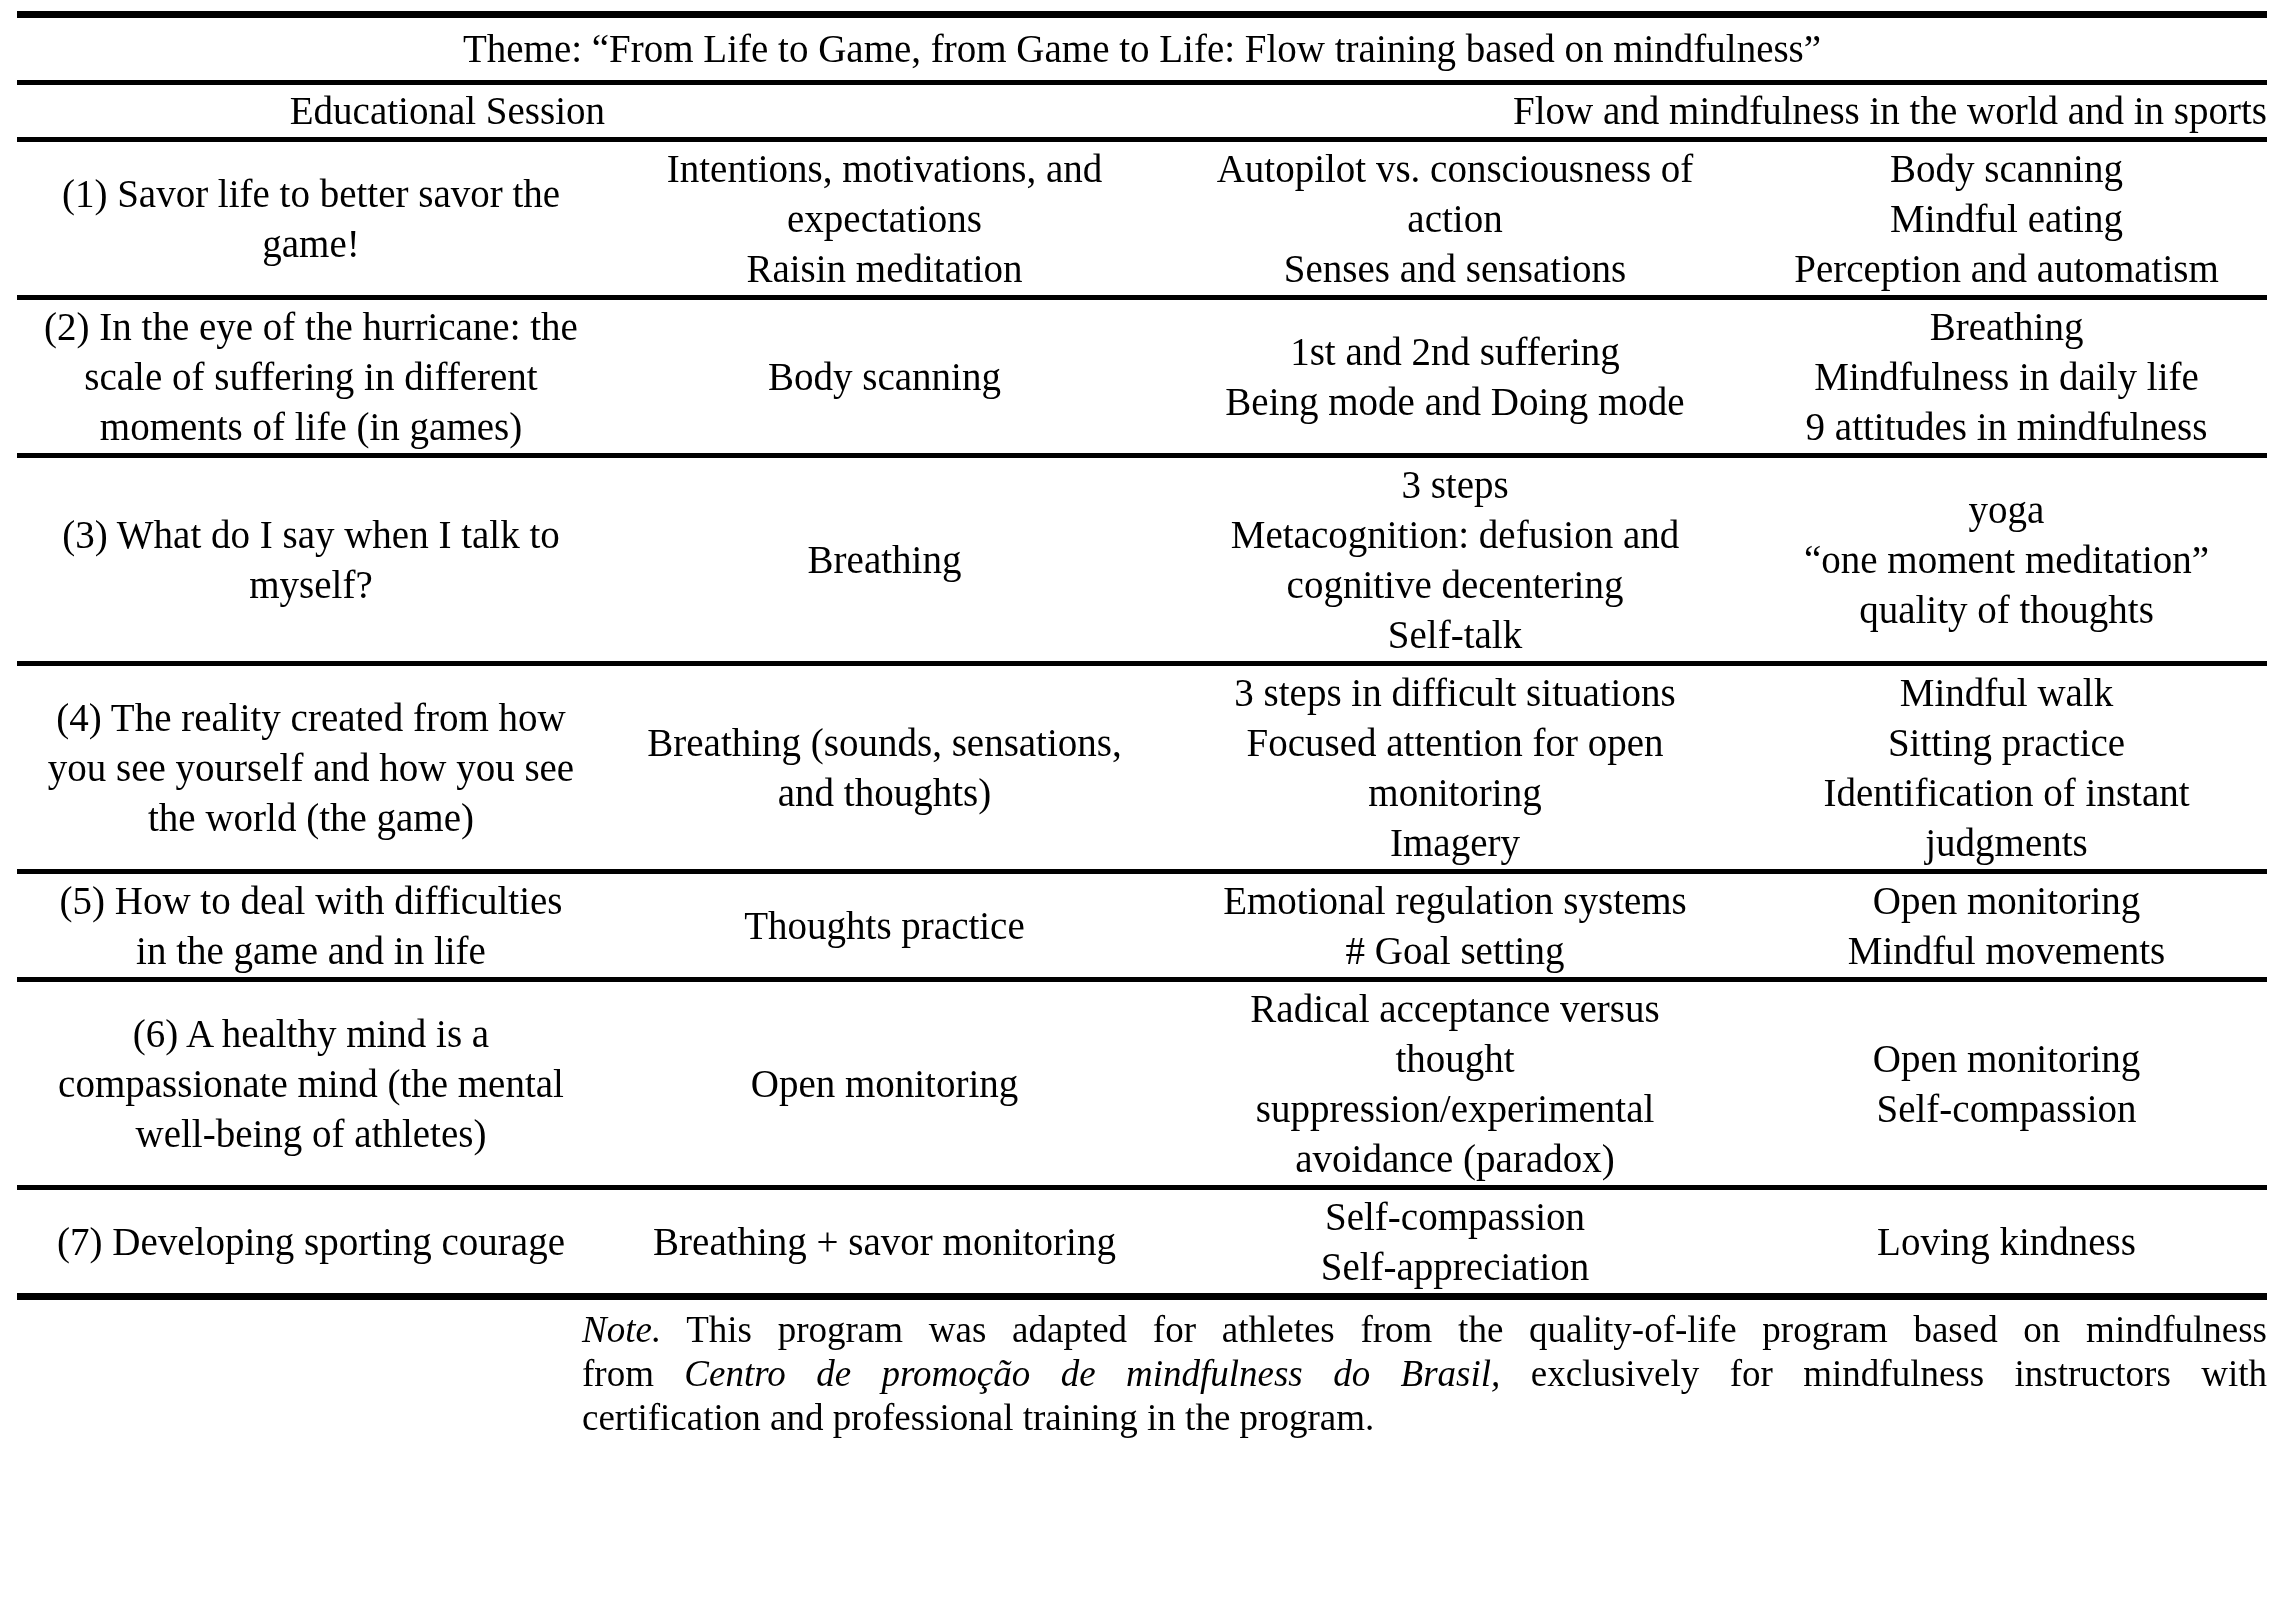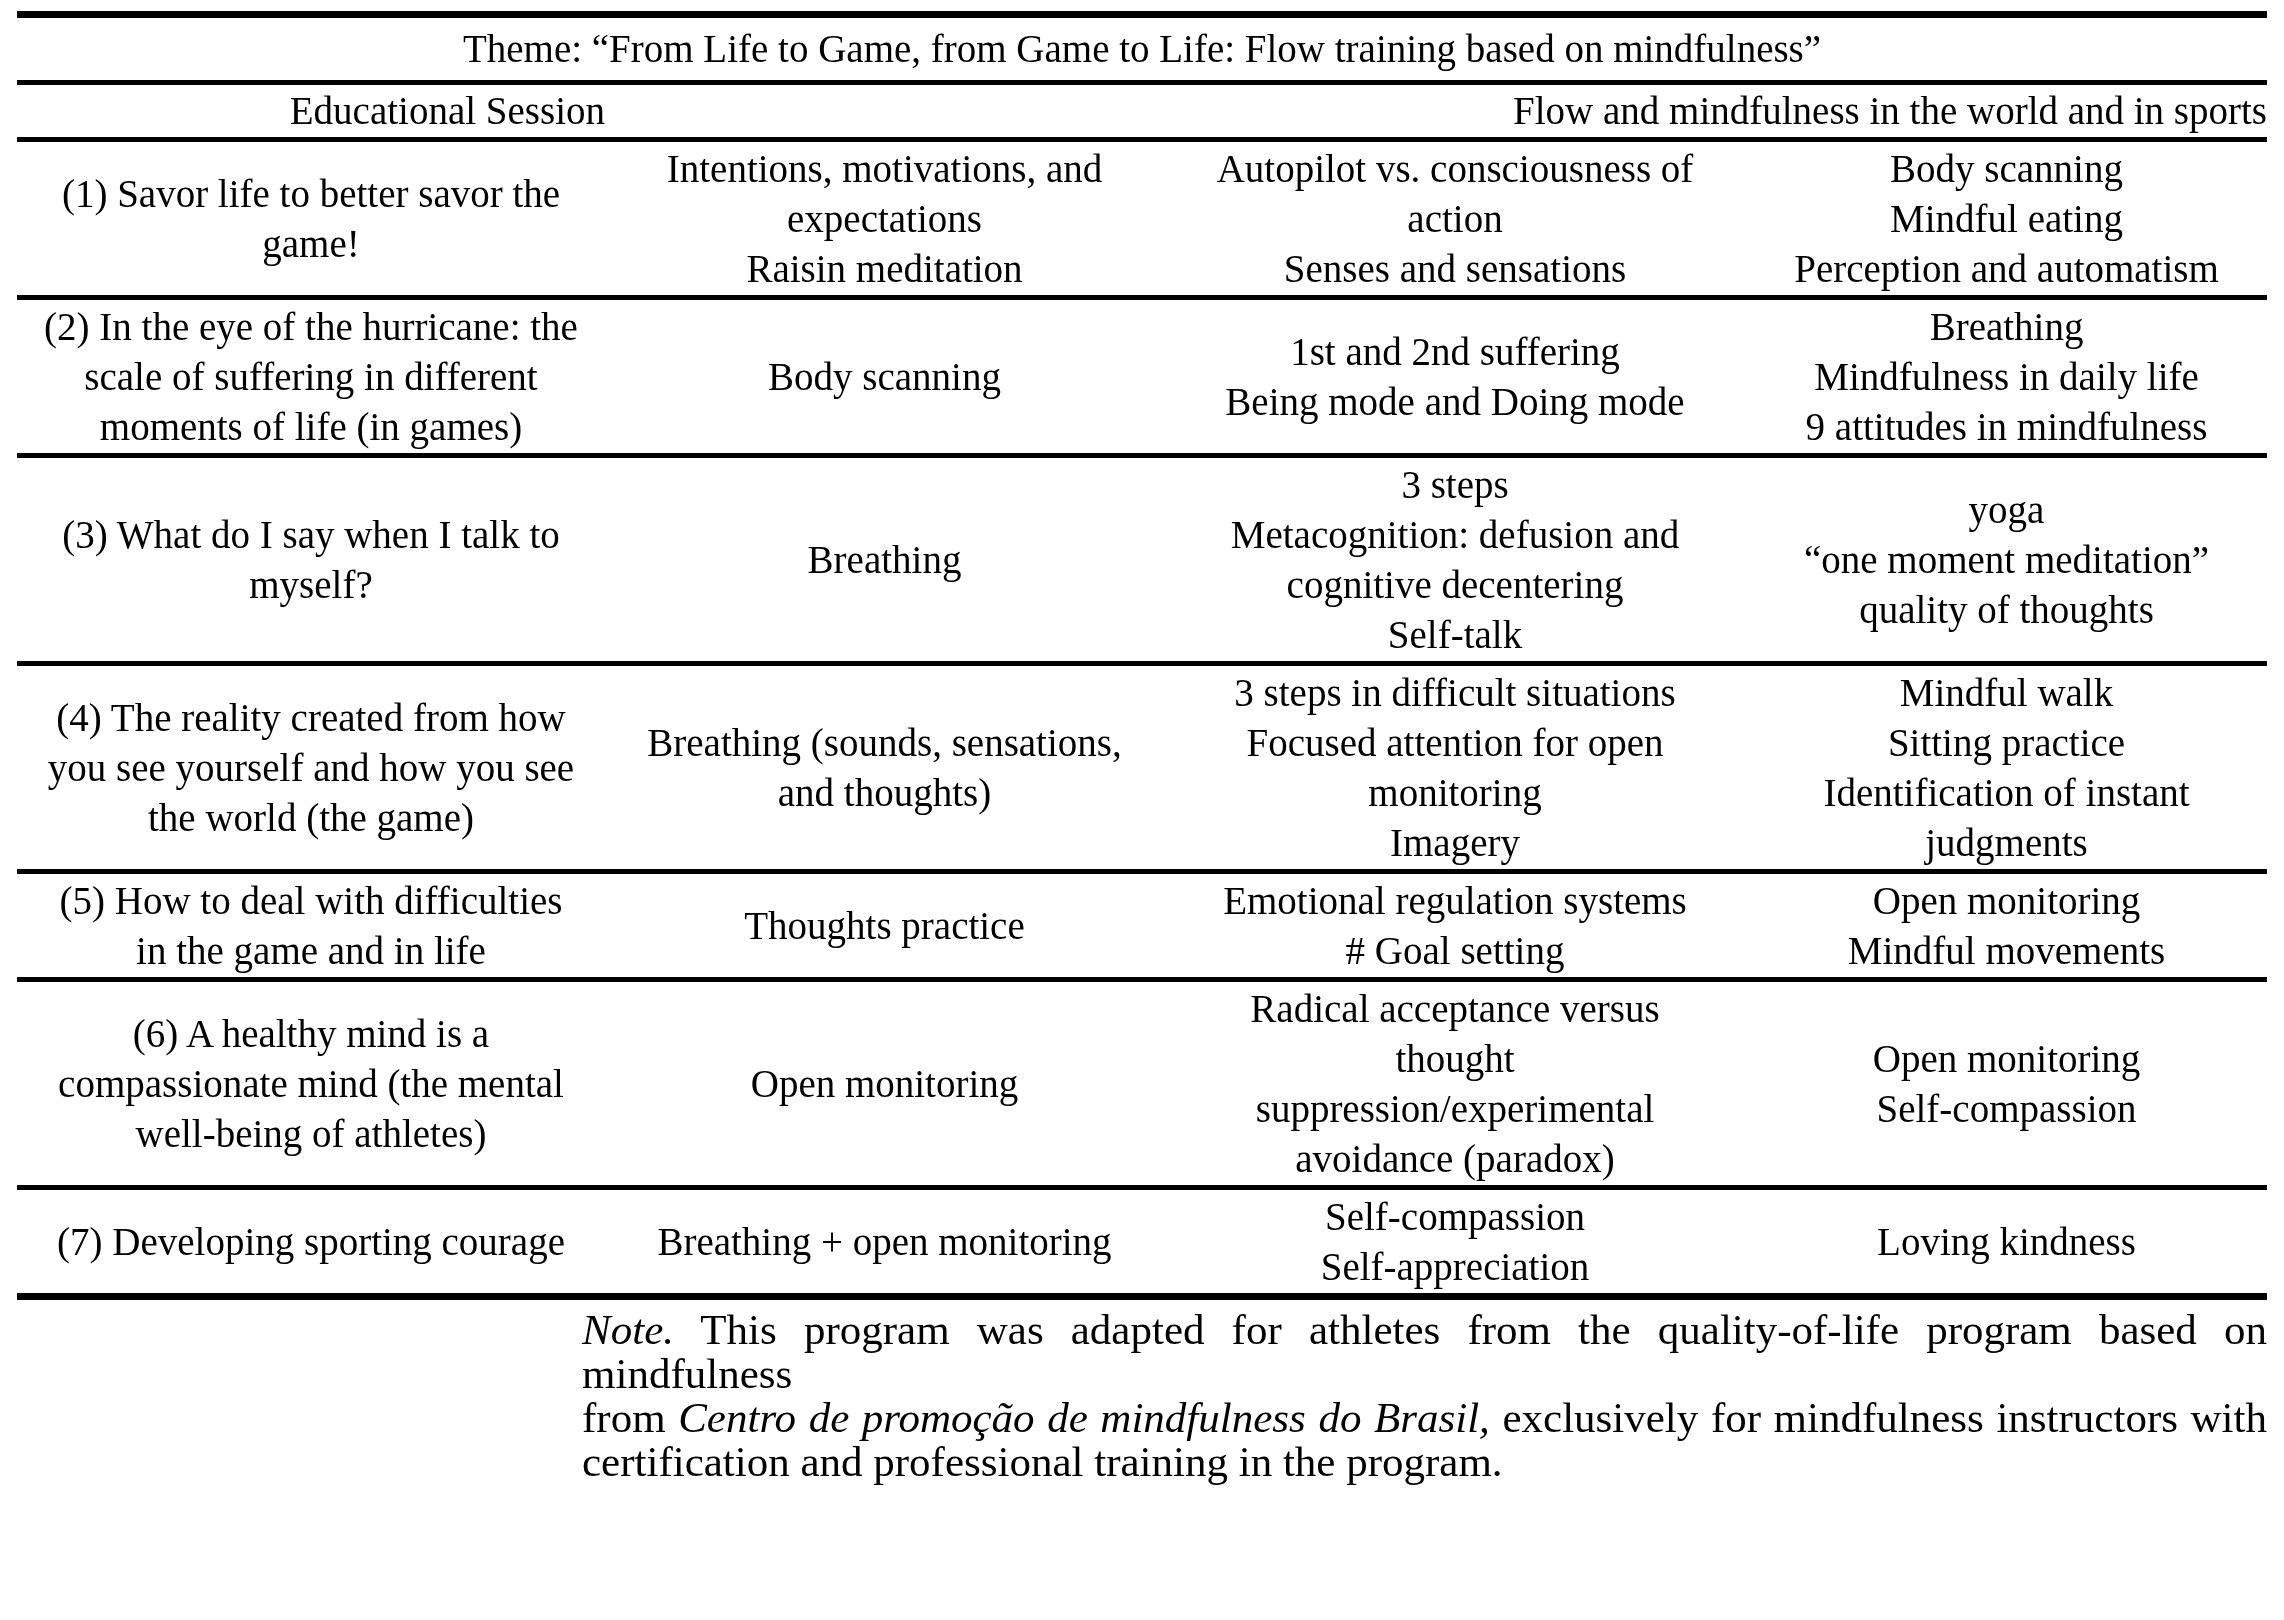--- a/index.html
+++ b/index.html
@@ -39,21 +39,21 @@
   tr.r2 td { height: 153px; }
   tr.r3 td { height: 203px; }
   tr.r4 td { height: 203px; }
   tr.r5 td { height: 103px; }
   tr.r6 td { height: 203px; }
   tr.r7 td { height: 103px; }
   tr.r8 td { height: 103px; border-bottom: none; }
   .note {
     margin: 8px 17px 0 582px;
     width: 1685px;
-    font-size: 43px;
+    font-size: 37px;
     line-height: 44px;
   }
   .note-line { white-space: normal; }
   .note-line.just { text-align: justify; text-align-last: justify; }
   .it { font-style: italic; }
 </style>
 </head>
 <body>
 
 <table class="program">
@@ -139,21 +139,21 @@
       <td>Open monitoring</td>
       <td>Radical acceptance versus
 thought
 suppression/experimental
 avoidance (paradox)</td>
       <td>Open monitoring
 Self-compassion</td>
     </tr>
     <tr class="r7">
       <td>(7) Developing sporting courage</td>
-      <td>Breathing + open monitoring</td>
+      <td>Breathing + savor monitoring</td>
       <td>Self-compassion
 Self-appreciation</td>
       <td>Loving kindness</td>
     </tr>
   </tbody>
 </table>
 
 <div class="note">
   <div class="note-line just"><span class="it">Note.</span><span> This program was adapted for athletes from the quality-of-life program based on mindfulness</span></div>
   <div class="note-line just"><span>from </span><span class="it">Centro de promoção de mindfulness do Brasil,</span><span> exclusively for mindfulness instructors with</span></div>

